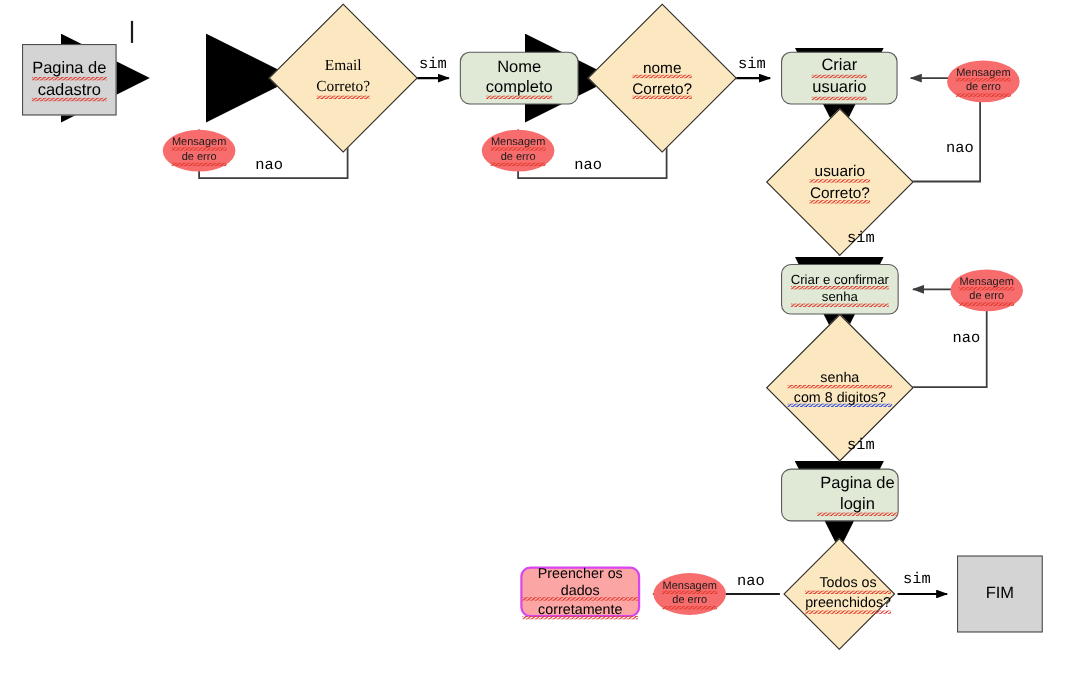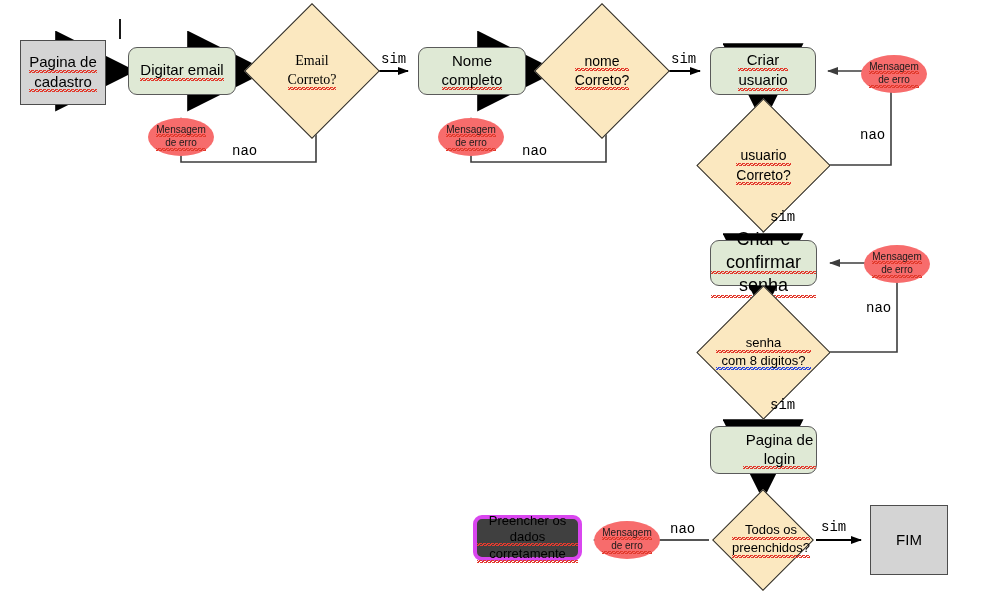--- a/index.html
+++ b/index.html
@@ -21,29 +21,29 @@
     color:#000;
     line-height:1.25;
     z-index:3;
   }
   .proc{
     background:#dfe9d5;
     border:1px solid #5a5a5a;
     border-radius:9px;
     font-size:15px;
   }
-  .proc.small{font-size:18px;}
+  .proc.small{font-size:12px;}
   .term{
     background:#d4d4d4;
     border:1px solid #4d4d4d;
     font-size:15px;
   }
   .note{
-    background:#404040;
-    border:4px solid #d946ef;
+    background:#fca5a5;
+    border:2px solid #d946ef;
     border-radius:9px;
     font-size:13px;
   }
   .err{
     background:#f76c6c;
     border:none;
     border-radius:50%;
     font-size:10px;
     color:#1a1a1a;
     z-index:5;
@@ -167,23 +167,20 @@
 
   <div class="caret" style="left:119px;top:19px;height:20px;"></div>
 
   <div class="node term" style="left:20px;top:40px;width:86px;height:65px;">
     <div>
       <div class="spell">Pagina de</div>
       <div class="spell">cadastro</div>
     </div>
   </div>
 
-  <div class="node proc" style="left:128px;top:47px;width:108px;height:48px;">
-    <span class="spell">Digitar email</span>
-  </div>
 
   <div class="dia" style="left:264px;top:23px;width:96px;height:96px;font-family:Liberation Serif, serif;">
     <div class="shape"></div>
     <div class="txt">
       <div>
         <div>Email</div>
         <div class="spell">Correto?</div>
       </div>
     </div>
   </div>

